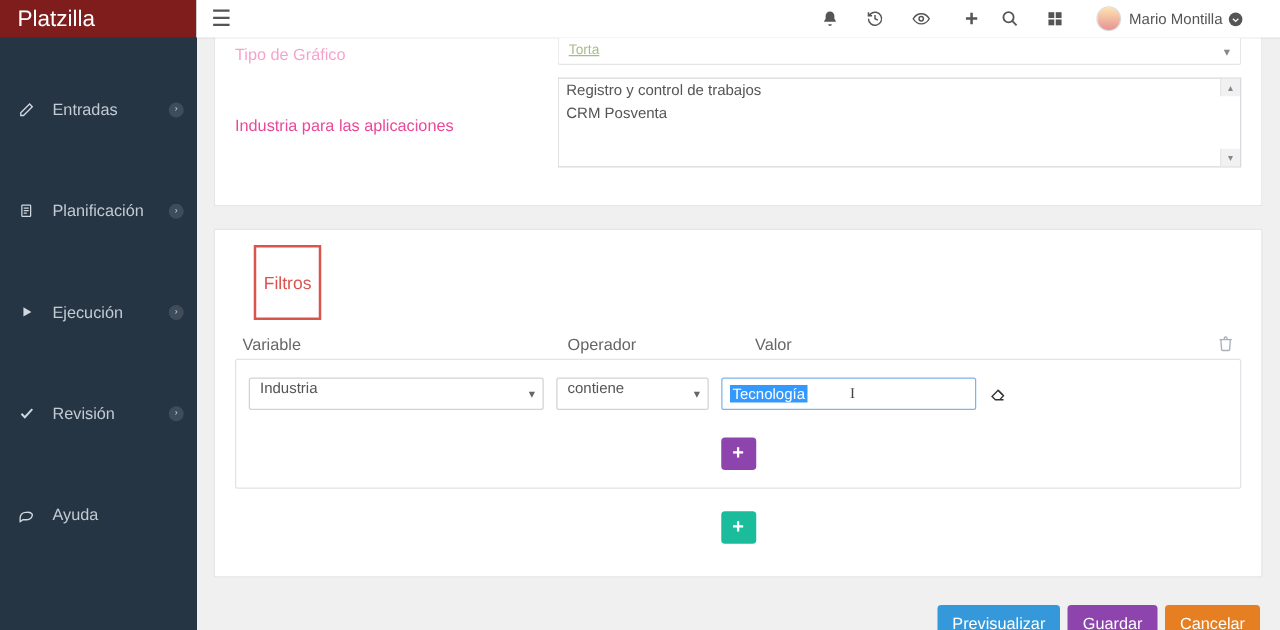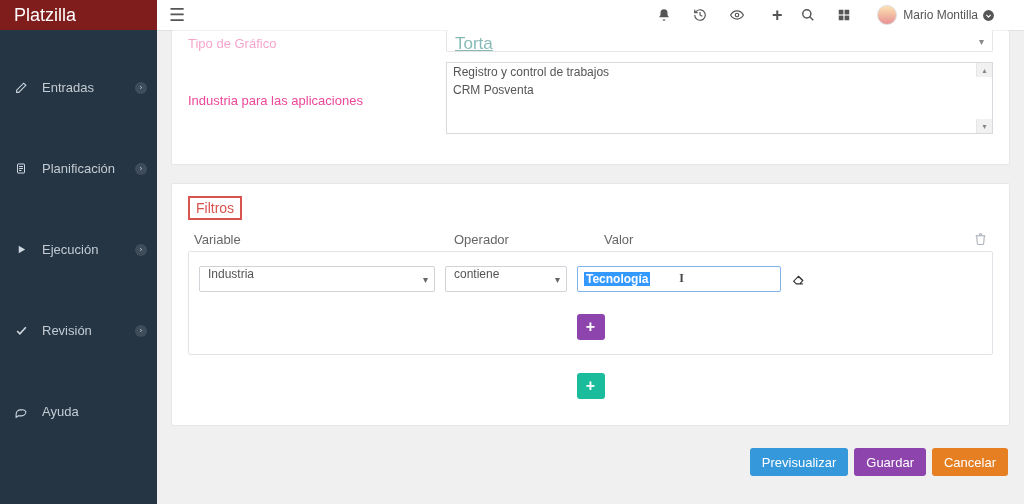--- a/index.html
+++ b/index.html
@@ -46,61 +46,61 @@
   margin-bottom: 18px;
 }
 .panel.top-open { border-top: none; padding-top: 0; }
 
 .form-row { display: flex; align-items: center; gap: 20px; margin: 10px 0; }
 .form-label { flex: 0 0 238px; color: #ec4899; font-size: 13px; padding-top: 4px; }
 .form-field { flex: 1; }
 
 .select-like {
   width: 100%; border: 1px solid #d6d9de; border-radius: 2px; height: 28px;
-  padding: 4px 8px; font-size: 17px; color: #0f766e; background: #fff; position: relative; text-decoration: underline;
+  padding: 4px 8px; font-size: 11px; color: #4d7c0f; background: #fff; position: relative; text-decoration: underline;
 }
 .select-like::after { content: "▾"; position: absolute; right: 8px; top: 6px; color: #888; font-size: 10px; }
 .select-torta { border-bottom: none; border-left: none; border-right: 1px solid #e6e6e6; border-top: none; }
 
 .multi-box {
   border: 1px solid #d6d9de; background: #fff; font-size: 12px; height: 72px; position: relative;
 }
 .multi-box .scroll-up, .multi-box .scroll-down {
   position: absolute; right: 0; width: 16px; height: 14px; background: #f1f1f1;
   display: flex; align-items: center; justify-content: center; font-size: 8px; color: #888; border-left: 1px solid #e6e6e6;
 }
 .multi-box .scroll-up { top: 0; }
 .multi-box .scroll-down { bottom: 0; }
 .multi-item { padding: 1px 6px; color: #555; line-height: 16px; }
 .multi-item.selected { background: #b6b6b6; color: #222; }
 
 
 .panel-title-box {
   display: inline-block; border: 2px solid #d9534f; color: #d9534f;
-  padding: 2px 6px; font-size: 14px; margin-bottom: 12px;
+  padding: 20px 6px; font-size: 14px; margin-bottom: 12px; margin-left: 15px;
 }
 .filter-header { display: flex; color: #666; font-size: 13px; padding: 0 6px 4px 6px; }
 .filter-header .col-var { flex: 0 0 260px; }
 .filter-header .col-op  { flex: 0 0 150px; }
 .filter-header .col-val { flex: 0 0 300px; }
 .filter-header .col-trash { margin-left: auto; }
 .trash-icon { color: #a9b0b8; font-size: 14px; }
 
 .filter-rows-outer { border: 1px solid #e0e3e8; border-radius: 2px; padding: 14px 10px; }
 .filter-row { display: flex; gap: 10px; align-items: center; }
 .sel {
   height: 26px; border: 1px solid #d0d3d8; border-radius: 2px; background: #fff;
   font-size: 12px; color: #555; padding: 0 8px; position: relative;
 }
 .sel::after { content: "▾"; position: absolute; right: 6px; top: 50%; transform: translateY(-50%); color: #666; font-size: 10px; }
 .sel.var { width: 236px; }
 .sel.op  { width: 122px; }
 .inp {
   width: 204px; height: 26px; border: 1px solid #7fb4ea; border-radius: 2px;
-  background: #fff; font-size: 12px; padding: 0 6px; display: flex; align-items: center; position: relative; font-weight: bold;
+  background: #fff; font-size: 12px; padding: 0 6px; display: flex; align-items: center; position: relative;
 }
 .inp .seltext { background: #3399ff; color: #fff; padding: 0 2px; }
 .inp .caret-i { position: absolute; right: 96px; top: 4px; font-family: serif; color: #444; }
 .eraser { width: 20px; text-align: center; color: #444; font-size: 14px; }
 
 .add-btn {
   width: 28px; height: 26px; border-radius: 3px; display: inline-flex;
   align-items: center; justify-content: center; color: #fff; font-weight: bold; cursor: pointer;
 }
 .add-purple { background: #8e44ad; margin: 22px auto 0 auto; display: flex; }

